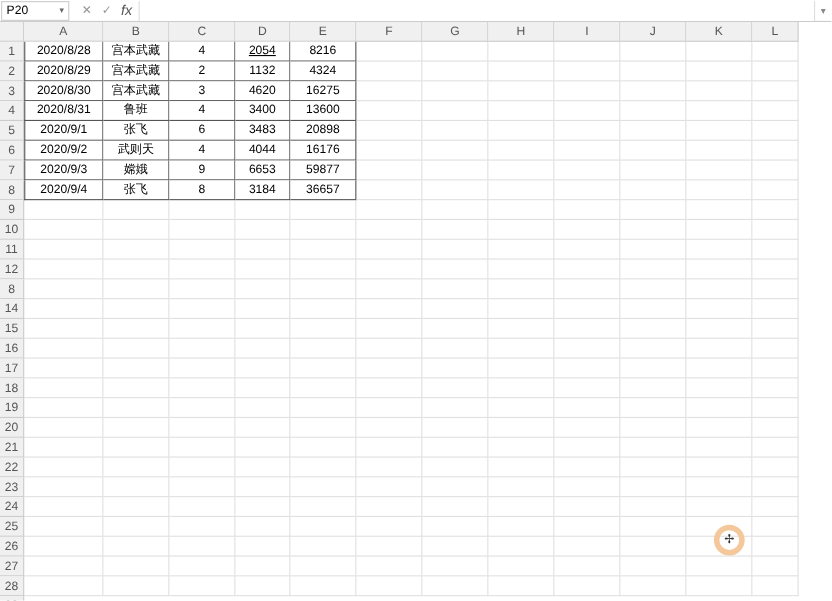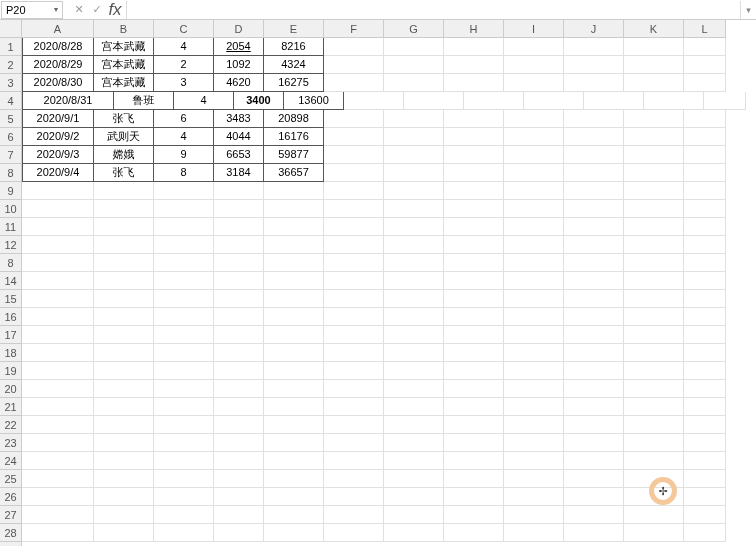--- a/index.html
+++ b/index.html
@@ -46,21 +46,21 @@
     color: #999;
   }
   .fb-btn {
     width: 14px;
     text-align: center;
     font-size: 11px;
   }
   .fx {
     font-style: italic;
     color: #555;
-    font-size: 17px;
+    font-size: 13px;
   }
   .formula-input {
     flex: 1;
     height: 18px;
     border: none;
     border-left: 1px solid #ddd;
     padding: 0 4px;
     font-size: 11px;
     outline: none;
   }
@@ -243,21 +243,21 @@
         <div class="gc" style="width: 60px;"></div>
         <div class="gc" style="width: 60px;"></div>
         <div class="gc" style="width: 60px;"></div>
         <div class="gc" style="width: 60px;"></div>
         <div class="gc" style="width: 42px;"></div>
       </div>
       <div class="gr">
         <div class="gc data-cell data-left" style="width: 72px;">2020/8/29</div>
         <div class="gc data-cell" style="width: 60px;">宫本武藏</div>
         <div class="gc data-cell" style="width: 60px;">2</div>
-        <div class="gc data-cell" style="width: 50px;">1092</div>
+        <div class="gc data-cell" style="width: 50px;">1132</div>
         <div class="gc data-cell" style="width: 60px;">4324</div>
         <div class="gc" style="width: 60px;"></div>
         <div class="gc" style="width: 60px;"></div>
         <div class="gc" style="width: 60px;"></div>
         <div class="gc" style="width: 60px;"></div>
         <div class="gc" style="width: 60px;"></div>
         <div class="gc" style="width: 60px;"></div>
         <div class="gc" style="width: 42px;"></div>
       </div>
       <div class="gr">
@@ -268,24 +268,24 @@
         <div class="gc data-cell" style="width: 60px;">16275</div>
         <div class="gc" style="width: 60px;"></div>
         <div class="gc" style="width: 60px;"></div>
         <div class="gc" style="width: 60px;"></div>
         <div class="gc" style="width: 60px;"></div>
         <div class="gc" style="width: 60px;"></div>
         <div class="gc" style="width: 60px;"></div>
         <div class="gc" style="width: 42px;"></div>
       </div>
       <div class="gr">
-        <div class="gc data-cell data-left" style="width: 92px;">2020/8/31</div>
+        <div class="gc data-cell data-left" style="width: 72px;">2020/8/31</div>
         <div class="gc data-cell" style="width: 60px;">鲁班</div>
         <div class="gc data-cell" style="width: 60px;">4</div>
-        <div class="gc data-cell" style="width: 50px; font-weight: bold;">3400</div>
+        <div class="gc data-cell" style="width: 50px;">3400</div>
         <div class="gc data-cell" style="width: 60px;">13600</div>
         <div class="gc" style="width: 60px;"></div>
         <div class="gc" style="width: 60px;"></div>
         <div class="gc" style="width: 60px;"></div>
         <div class="gc" style="width: 60px;"></div>
         <div class="gc" style="width: 60px;"></div>
         <div class="gc" style="width: 60px;"></div>
         <div class="gc" style="width: 42px;"></div>
       </div>
       <div class="gr">

